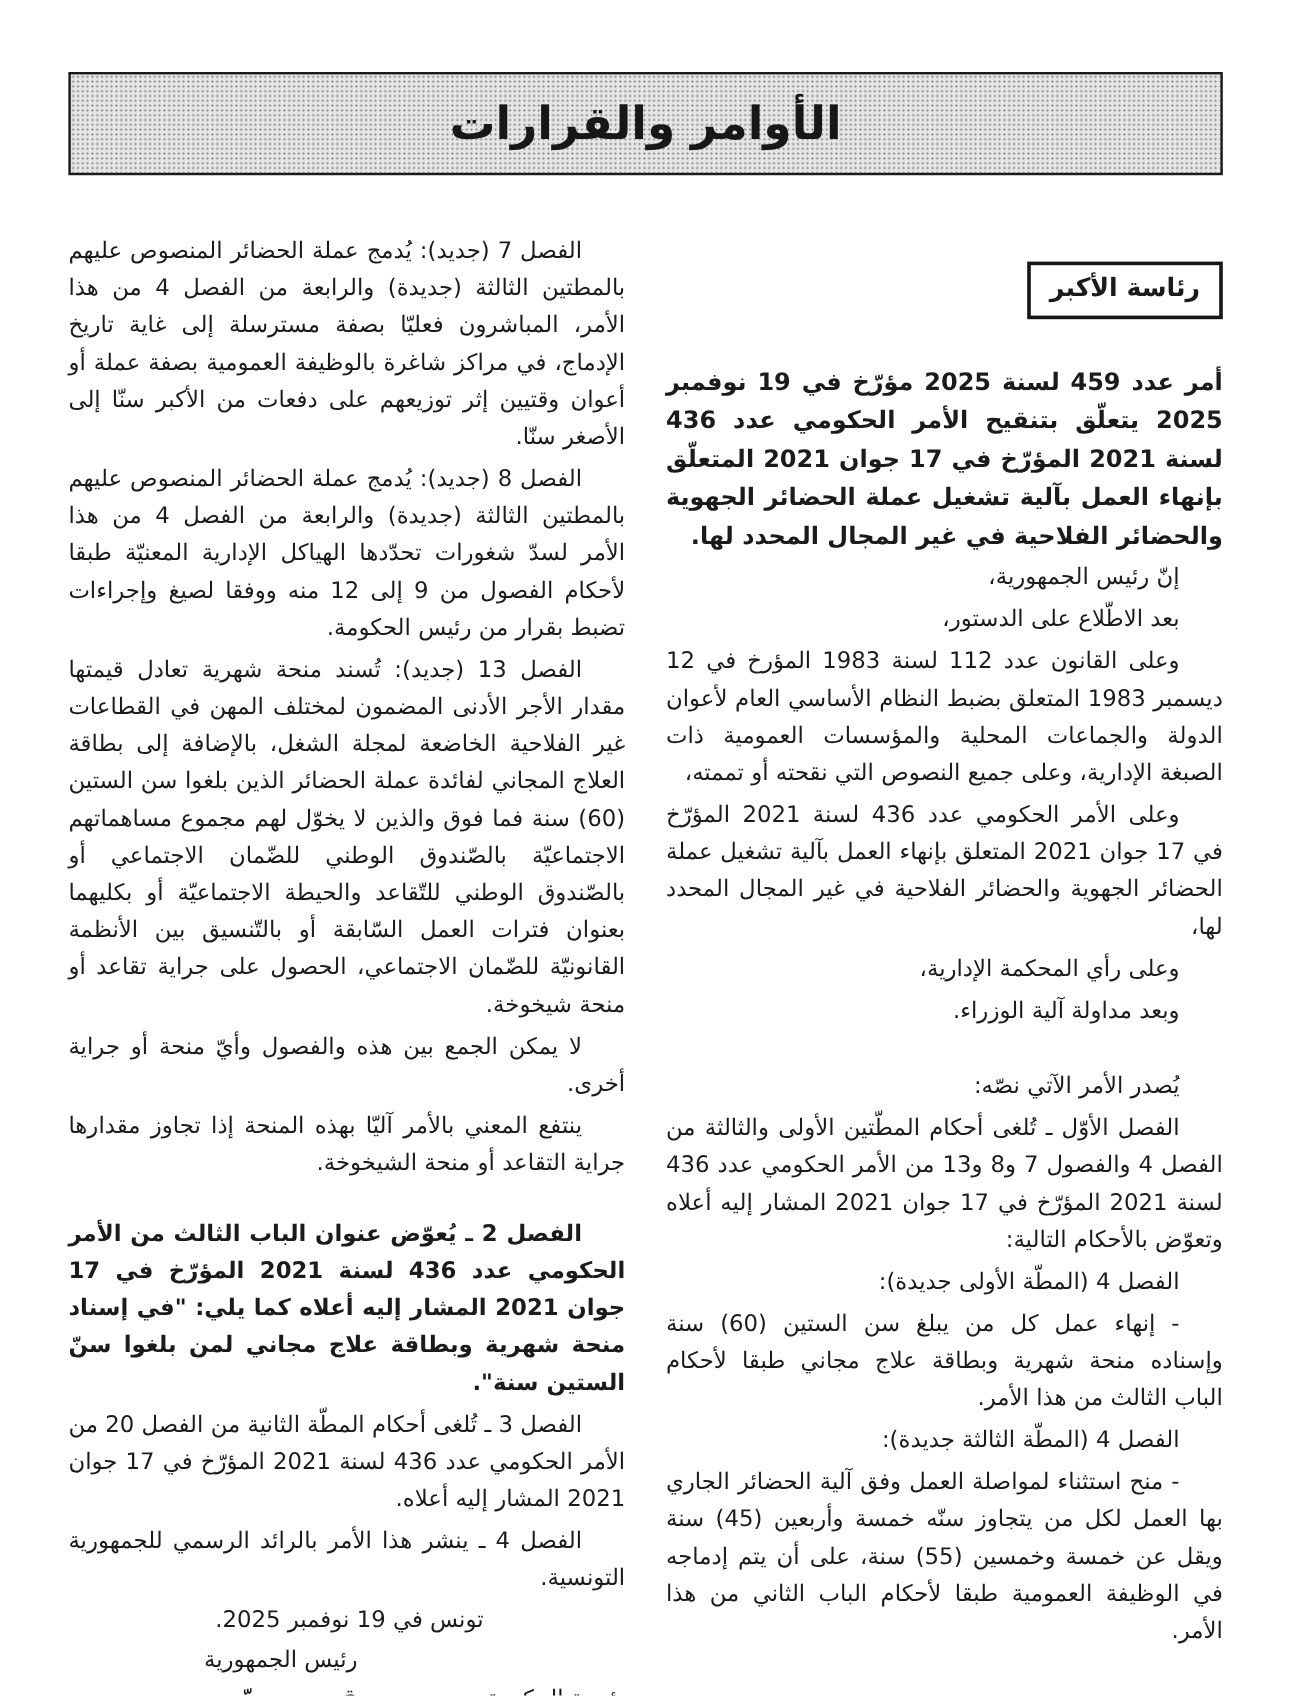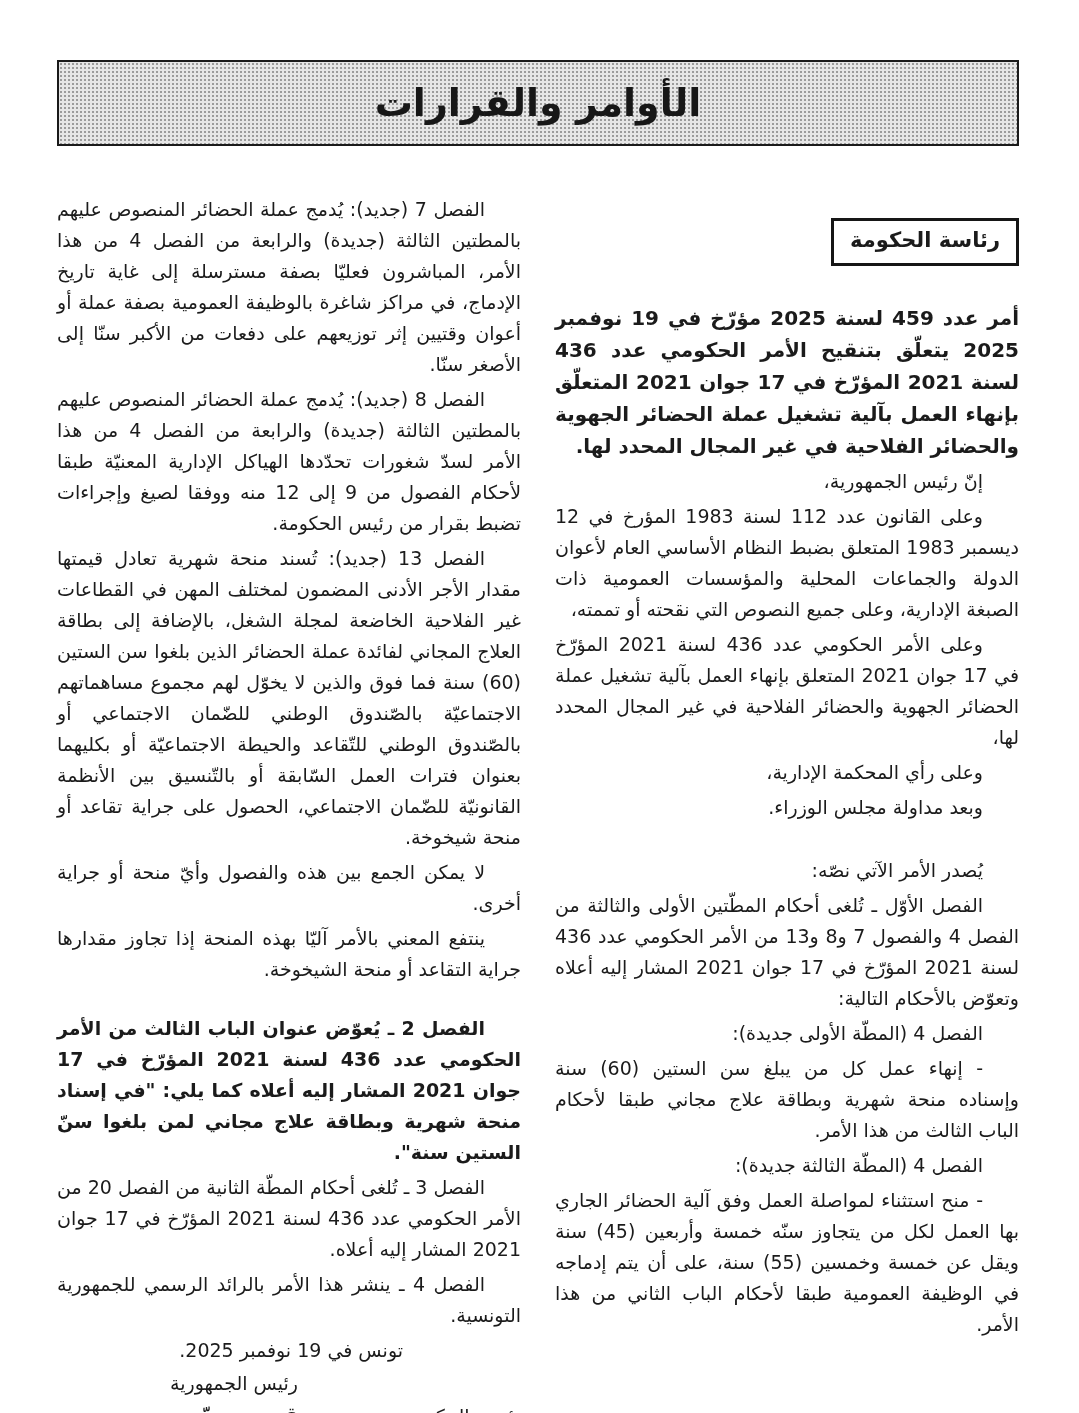--- a/index.html
+++ b/index.html
@@ -61,30 +61,31 @@
 <div class="page">
 
   <div class="banner">
     <span class="banner-title">الأوامر والقرارات</span>
   </div>
 
   <div class="columns">
 
     <div class="col col-right">
       <div class="agency">
-        <span>رئاسة الحكومة</span>
+        <span>رئاسة الأكبر</span>
       </div>
 
       <p class="order-title">أمر عدد 459 لسنة 2025 مؤرّخ في 19 نوفمبر 2025 يتعلّق بتنقيح الأمر الحكومي عدد 436 لسنة 2021 المؤرّخ في 17 جوان 2021 المتعلّق بإنهاء العمل بآلية تشغيل عملة الحضائر الجهوية والحضائر الفلاحية في غير المجال المحدد لها.</p>
 
       <p>إنّ رئيس الجمهورية،</p>
+      <p>بعد الاطّلاع على الدستور،</p>
       <p>وعلى القانون عدد 112 لسنة 1983 المؤرخ في 12 ديسمبر 1983 المتعلق بضبط النظام الأساسي العام لأعوان الدولة والجماعات المحلية والمؤسسات العمومية ذات الصبغة الإدارية، وعلى جميع النصوص التي نقحته أو تممته،</p>
       <p>وعلى الأمر الحكومي عدد 436 لسنة 2021 المؤرّخ في 17 جوان 2021 المتعلق بإنهاء العمل بآلية تشغيل عملة الحضائر الجهوية والحضائر الفلاحية في غير المجال المحدد لها،</p>
       <p>وعلى رأي المحكمة الإدارية،</p>
-      <p>وبعد مداولة مجلس الوزراء.</p>
+      <p>وبعد مداولة آلية الوزراء.</p>
 
       <p class="issue-line">يُصدر الأمر الآتي نصّه:</p>
 
       <p>الفصل الأوّل ـ تُلغى أحكام المطّتين الأولى والثالثة من الفصل 4 والفصول 7 و8 و13 من الأمر الحكومي عدد 436 لسنة 2021 المؤرّخ في 17 جوان 2021 المشار إليه أعلاه وتعوّض بالأحكام التالية:</p>
       <p>الفصل 4 (المطّة الأولى جديدة):</p>
       <p>- إنهاء عمل كل من يبلغ سن الستين (60) سنة وإسناده منحة شهرية وبطاقة علاج مجاني طبقا لأحكام الباب الثالث من هذا الأمر.</p>
       <p>الفصل 4 (المطّة الثالثة جديدة):</p>
       <p>- منح استثناء لمواصلة العمل وفق آلية الحضائر الجاري بها العمل لكل من يتجاوز سنّه خمسة وأربعين (45) سنة ويقل عن خمسة وخمسين (55) سنة، على أن يتم إدماجه في الوظيفة العمومية طبقا لأحكام الباب الثاني من هذا الأمر.</p>
     </div>
 

